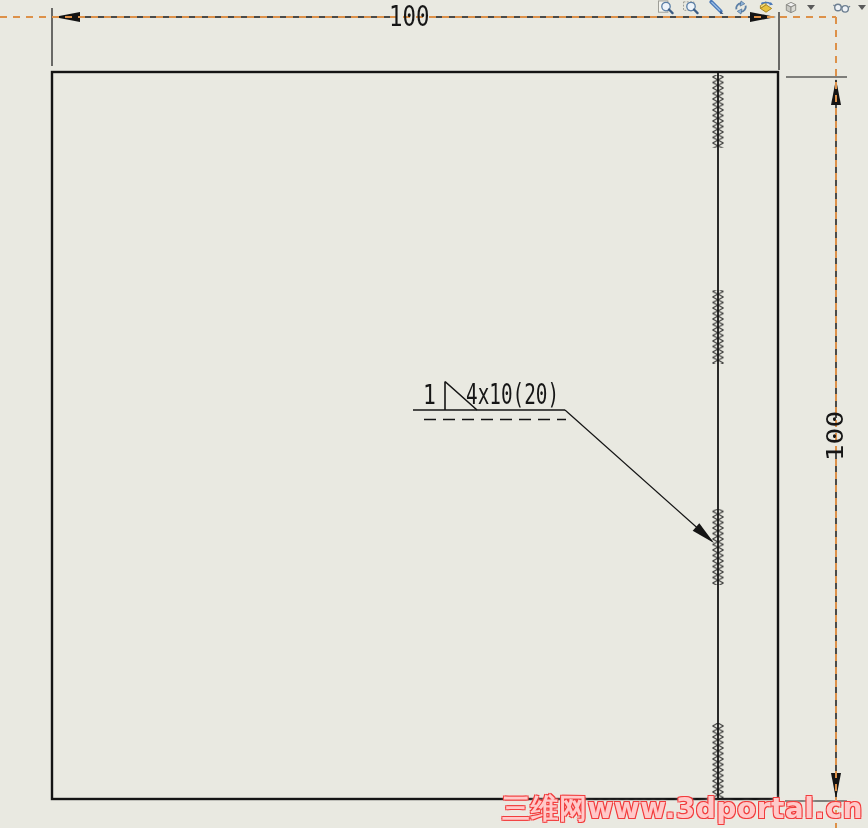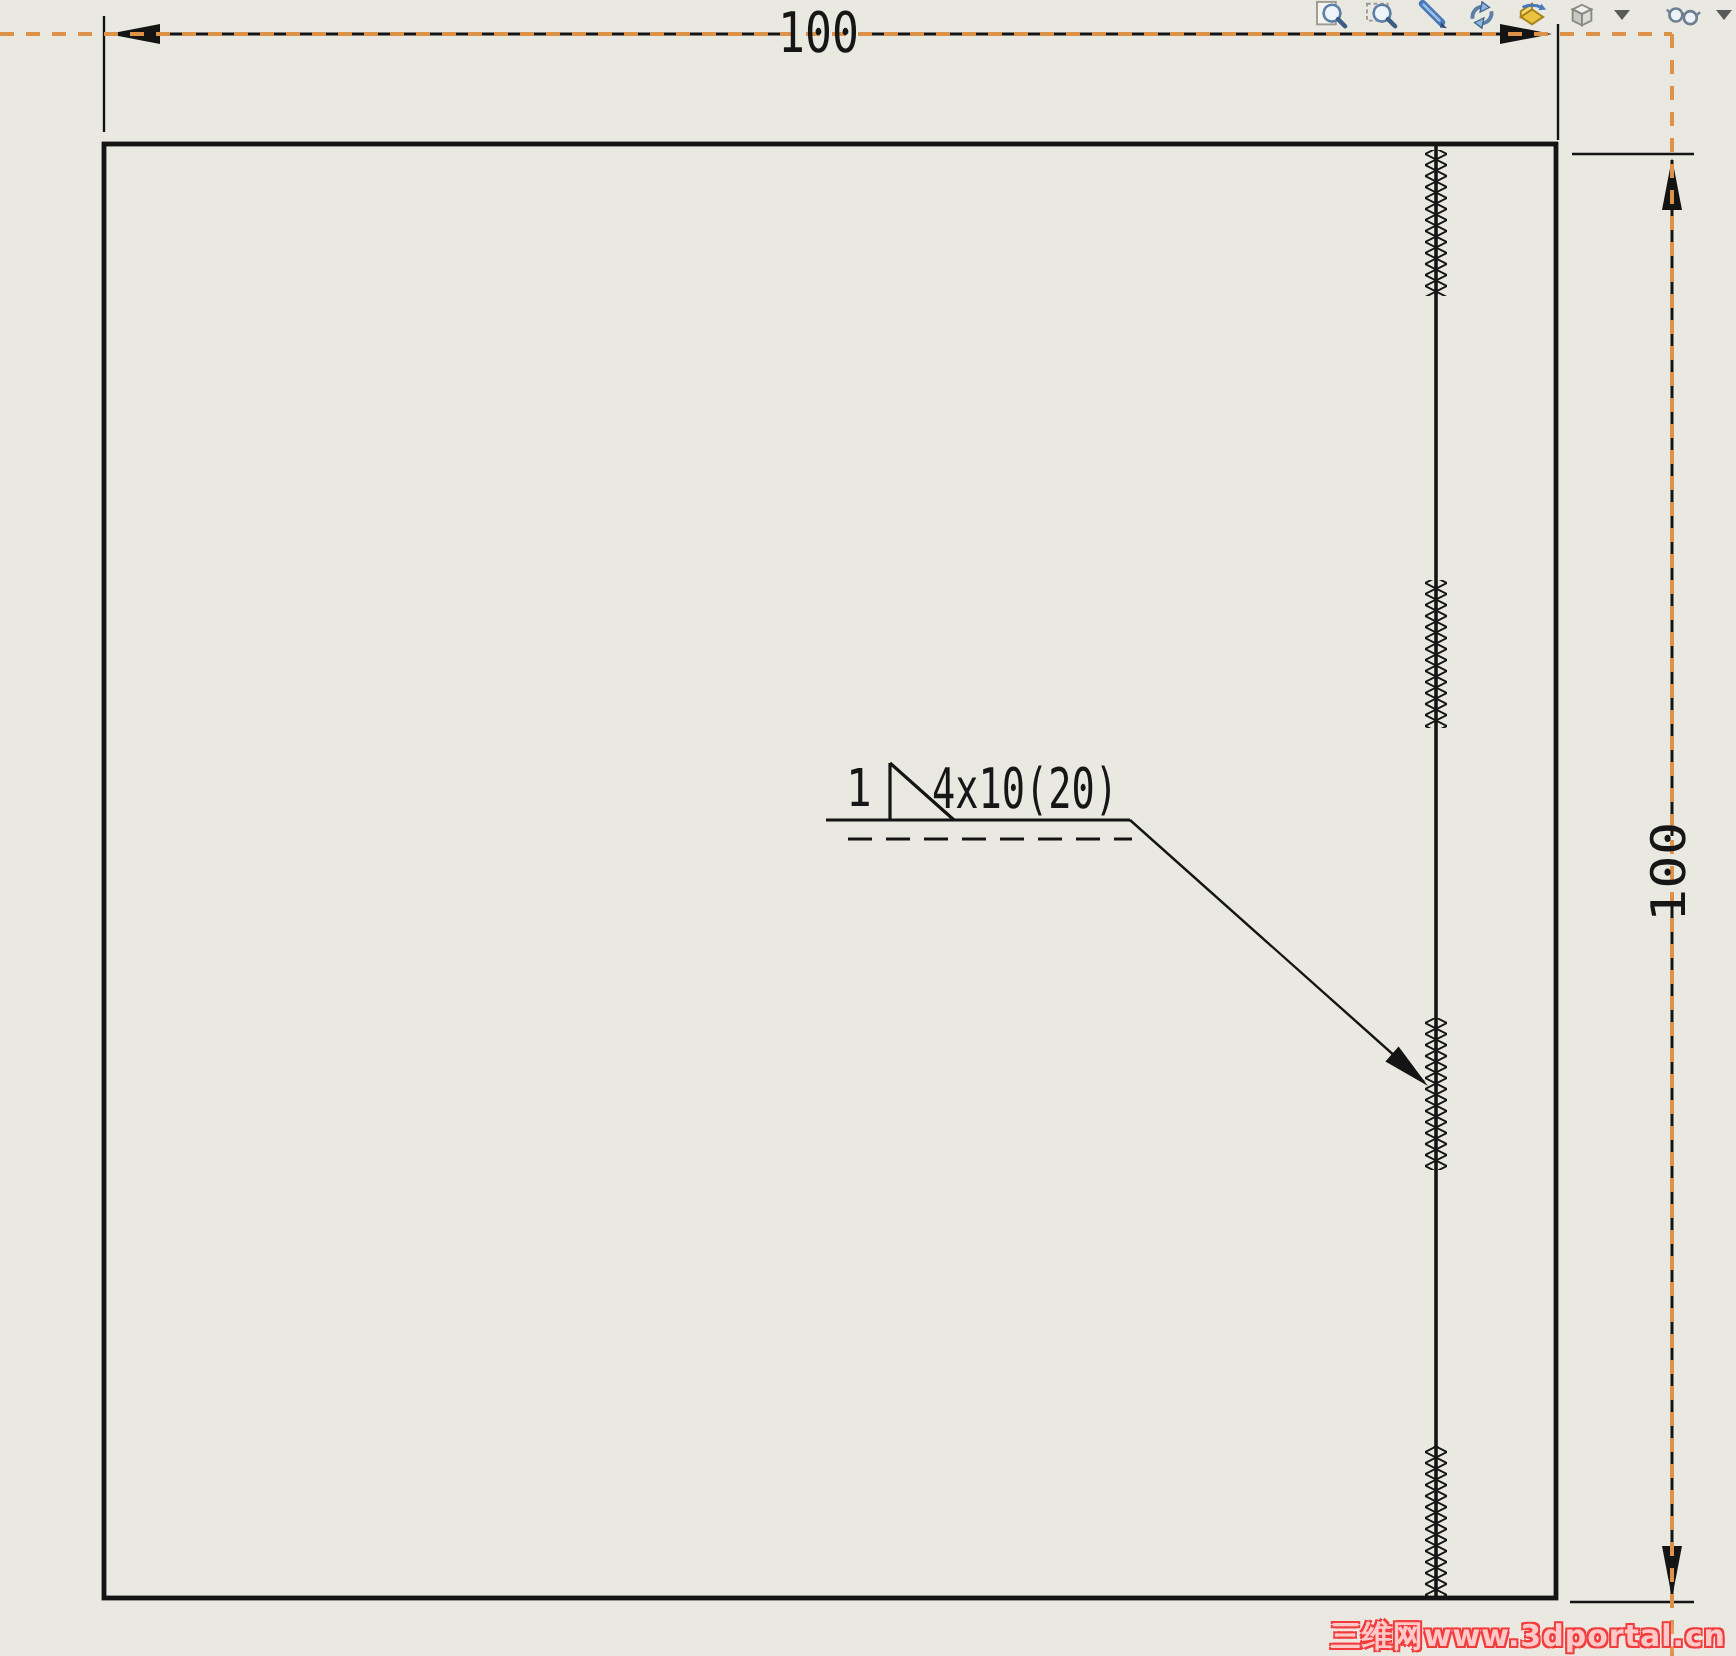--- a/index.html
+++ b/index.html
@@ -25,21 +25,21 @@
     font-size:28px;text-align:center;
     transform:rotate(-90deg) scaleY(.85);
   }
   .weld-num{left:423px;top:382px;font-size:26px;transform:scaleX(.82);transform-origin:left top;}
   .weld-spec{left:466px;top:381px;font-size:28px;transform:scaleX(.69);transform-origin:left top;}
 
   
   .watermark{
     position:absolute;right:5px;bottom:0px;
     font-family:"DejaVu Sans", sans-serif;
-    font-weight:bold;font-size:15px;letter-spacing:.5px;
+    font-weight:bold;font-size:28px;letter-spacing:.5px;
     color:#ffc9c9;
     text-shadow:
       -1px -1px 0 #f23c3c, 1px -1px 0 #f23c3c,
       -1px  1px 0 #f23c3c, 1px  1px 0 #f23c3c,
       0 0 4px #ffe0e0;
     white-space:nowrap;
   }
 
   
   .toolbar{

